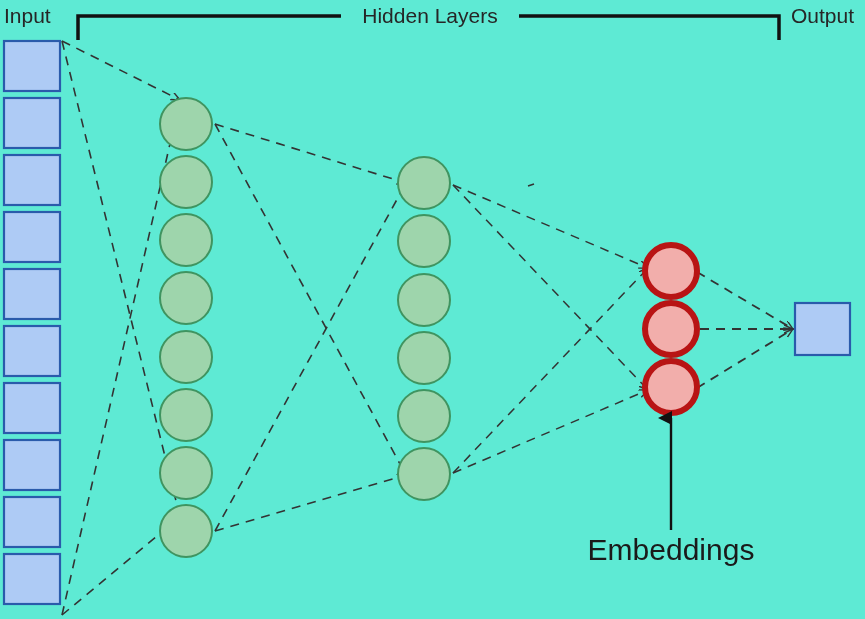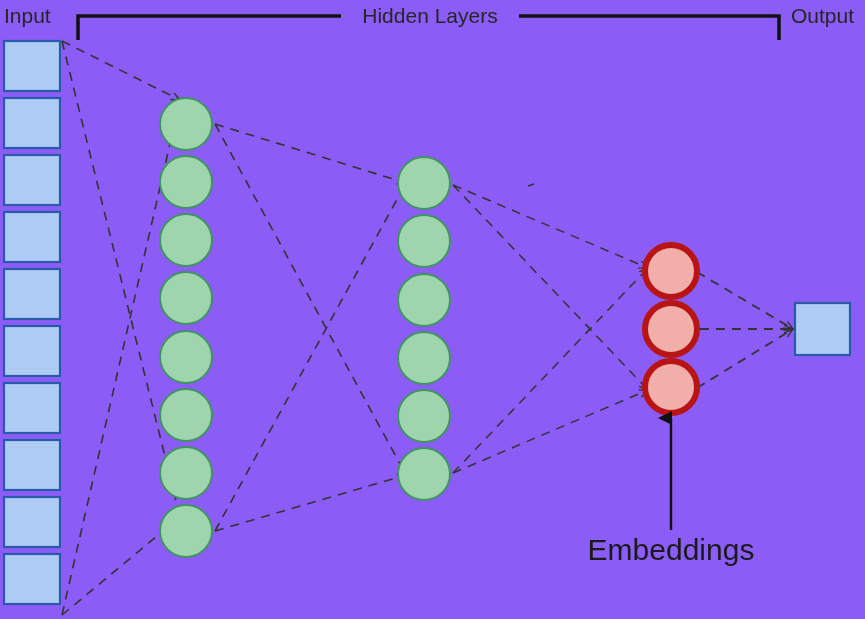--- a/index.html
+++ b/index.html
@@ -4,21 +4,21 @@
 <style>
   html, body {
     margin: 0;
     padding: 0;
     background: #ffffff;
   }
   #canvas {
     position: relative;
     width: 865px;
     height: 619px;
-    background: #8b5cf6;
+    background: #5eead4;
     overflow: hidden;
     font-family: "Liberation Sans", sans-serif;
   }
   #diagram-svg {
     position: absolute;
     left: 0;
     top: 0;
     width: 865px;
     height: 619px;
   }

